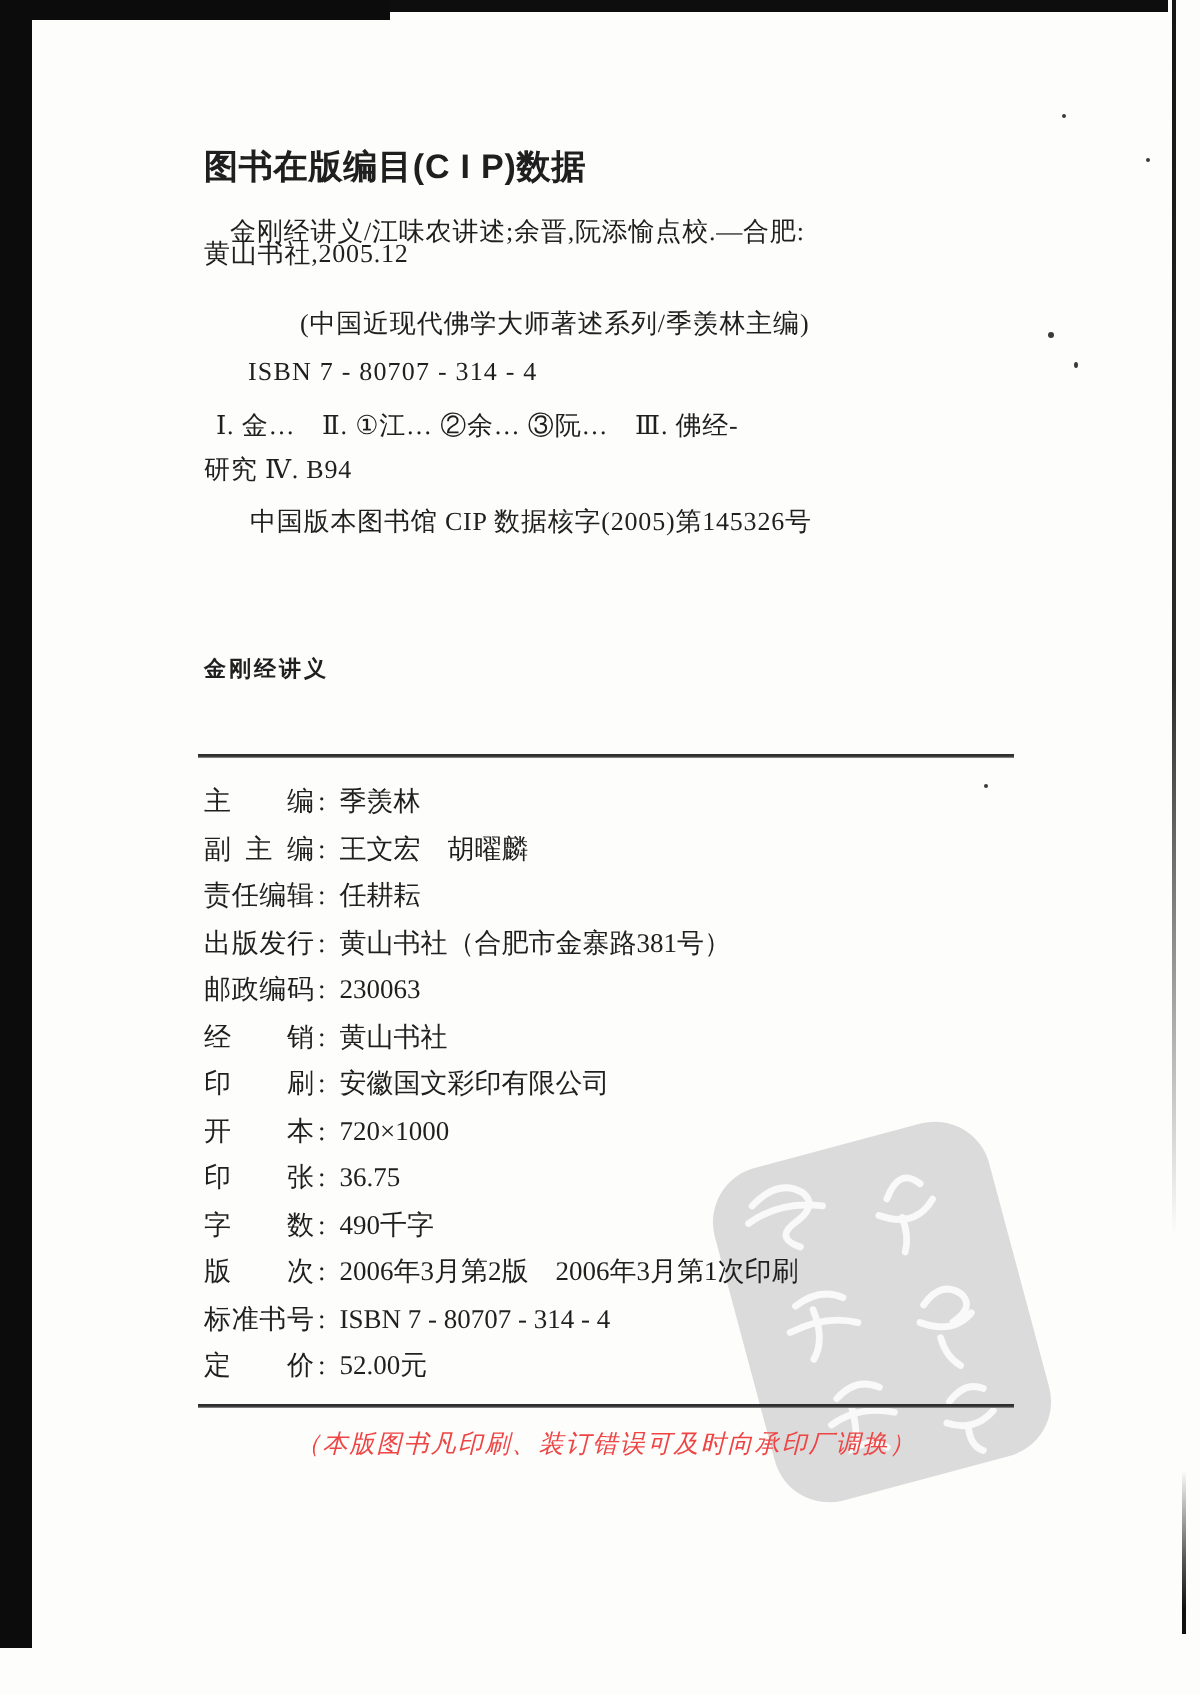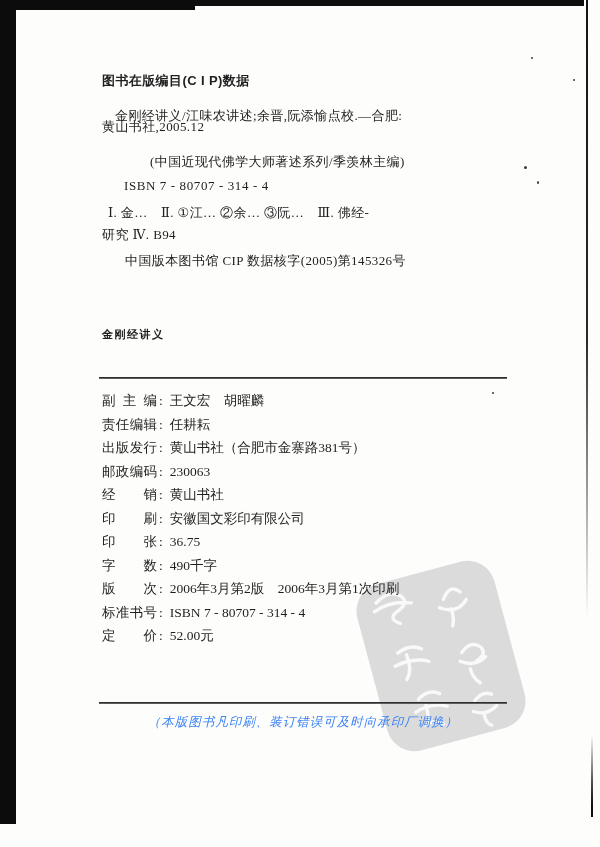--- a/index.html
+++ b/index.html
@@ -14,21 +14,21 @@
   .band-left{left:0;top:0;width:16px;height:824px;background:#0c0c0c;z-index:6;}
   .band-top{left:0;top:0;width:584px;height:6px;background:#0e0e0e;z-index:6;}
   .band-top-thick{left:0;top:0;width:195px;height:10px;background:#0c0c0c;z-index:6;}
   .line-right-top{left:586px;top:0;width:2px;height:618px;
     background:linear-gradient(#151515 0%,#2a2a2a 55%,rgba(40,40,40,0) 100%);z-index:6;}
   .line-right-bottom{left:591px;top:735px;width:2px;height:82px;
     background:linear-gradient(rgba(40,40,40,0) 0%,#555 55%,#101010 85%,#101010 100%);z-index:6;}
   .speck{background:#3a3a3a;border-radius:50%;z-index:6;}
   
   .cip-header{left:102px;top:72px;font-family:"Liberation Sans","DejaVu Sans",sans-serif;
-    font-weight:bold;font-size:13px;letter-spacing:.4px;z-index:3;}
+    font-weight:bold;font-size:17px;letter-spacing:.4px;z-index:3;}
   .cip-line{font-size:13px;letter-spacing:.4px;z-index:3;white-space:pre;}
   .cip-l1{left:115px;top:107px;}
   .cip-l2{left:102px;top:118px;}
   .cip-series{left:114px;top:153px;margin-left:36px;}
   .cip-isbn{left:124px;top:178px;letter-spacing:.6px;}
   .cip-class1{left:108px;top:204px;}
   .cip-class2{left:102px;top:226px;}
   .cip-record{left:125px;top:252px;}
   .book-title{left:102px;top:327px;font-family:"Liberation Sans","DejaVu Sans",sans-serif;
     font-weight:bold;font-size:11px;letter-spacing:1.5px;z-index:3;}
@@ -37,21 +37,21 @@
   .rule1{top:377px;}
   .rule2{top:702px;}
   
   .colophon{left:102px;top:389px;width:420px;z-index:3;}
   .colophon .row{height:23.5px;line-height:23.5px;font-size:13.5px;white-space:pre;}
   .colophon .lab{display:inline-block;width:55px;text-align:justify;text-align-last:justify;
     vertical-align:top;}
   .colophon .colon{margin:0 7px 0 2px;}
   
   .footer-note{left:99px;top:714px;width:408px;text-align:center;font-size:12.5px;
-    font-style:italic;letter-spacing:1px;color:#3b82f6;z-index:3;white-space:pre;}
+    font-style:italic;letter-spacing:1px;color:#ef4444;z-index:3;white-space:pre;}
   
   .seal{left:370px;top:570px;width:142px;height:172px;background:#d9d9d9;opacity:.92;
     border-radius:28px;transform:rotate(-15deg);z-index:1;}
   .seal svg{width:100%;height:100%;}
 </style>
 </head>
 <body>
 
 <div>
 
@@ -83,33 +83,35 @@
   <div class="abs cip-line cip-series">(中国近现代佛学大师著述系列/季羡林主编)</div>
   <div class="abs cip-line cip-isbn">ISBN 7 - 80707 - 314 - 4</div>
   <div class="abs cip-line cip-class1">Ⅰ. 金…　Ⅱ. ①江… ②余… ③阮…　Ⅲ. 佛经-</div>
   <div class="abs cip-line cip-class2">研究 Ⅳ. B94</div>
   <div class="abs cip-line cip-record">中国版本图书馆 CIP 数据核字(2005)第145326号</div>
 
   <div class="abs book-title">金刚经讲义</div>
   <div class="abs rule rule1"></div>
 
   <div class="abs colophon">
+  <div class="row"><span class="lab">主编</span><span class="colon">:</span><span class="val">季羡林</span></div>
 
   <div class="row"><span class="lab">副主编</span><span class="colon">:</span><span class="val">王文宏　胡曜麟</span></div>
 
   <div class="row"><span class="lab">责任编辑</span><span class="colon">:</span><span class="val">任耕耘</span></div>
 
   <div class="row"><span class="lab">出版发行</span><span class="colon">:</span><span class="val">黄山书社（合肥市金寨路381号）</span></div>
 
   <div class="row"><span class="lab">邮政编码</span><span class="colon">:</span><span class="val">230063</span></div>
 
   <div class="row"><span class="lab">经销</span><span class="colon">:</span><span class="val">黄山书社</span></div>
 
   <div class="row"><span class="lab">印刷</span><span class="colon">:</span><span class="val">安徽国文彩印有限公司</span></div>
 
+  <div class="row"><span class="lab">开本</span><span class="colon">:</span><span class="val">720×1000</span></div>
 
   <div class="row"><span class="lab">印张</span><span class="colon">:</span><span class="val">36.75</span></div>
 
   <div class="row"><span class="lab">字数</span><span class="colon">:</span><span class="val">490千字</span></div>
 
   <div class="row"><span class="lab">版次</span><span class="colon">:</span><span class="val">2006年3月第2版　2006年3月第1次印刷</span></div>
 
   <div class="row"><span class="lab">标准书号</span><span class="colon">:</span><span class="val">ISBN 7 - 80707 - 314 - 4</span></div>
 
   <div class="row"><span class="lab">定价</span><span class="colon">:</span><span class="val">52.00元</span></div>

